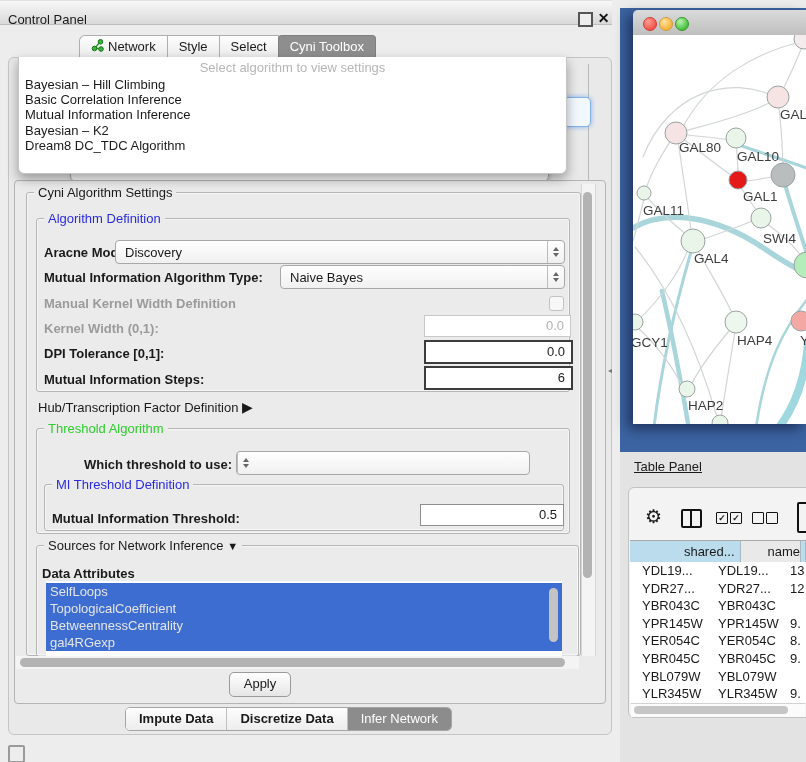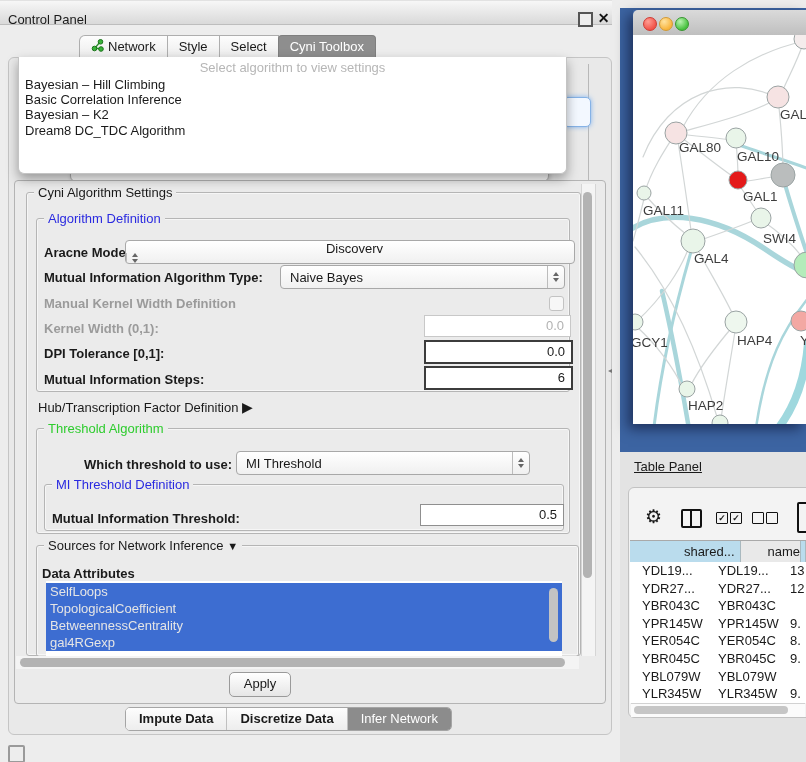--- a/index.html
+++ b/index.html
@@ -140,35 +140,36 @@
 
 <div class="abs frag-vline"></div>
 <div class="abs" id="frag-stepper"></div>
 <div class="abs" id="frag-combo"></div>
 
 <div class="abs" id="algo-popup">
   <span id="algo-ph">Select algorithm to view settings</span>
   <div id="algo-items">
       <div class="algo-item">Bayesian – Hill Climbing</div>
       <div class="algo-item">Basic Correlation Inference</div>
+      <div class="algo-item">Mutual Information Inference</div>
       <div class="algo-item">Bayesian – K2</div>
       <div class="algo-item">Dream8 DC_TDC Algorithm</div>
     </div>
 </div>
 
 <div class="abs" id="settings-card"></div>
 
 <div class="abs group" style="left:26px;top:192px;width:553px;height:462px;"></div>
 <span class="gtitle" style="left:34px;top:186px;">Cyni Algorithm Settings</span>
 
 <div class="abs group" style="left:36px;top:218px;width:532px;height:172px;"></div>
 <span class="gtitle blue" style="left:44px;top:212px;">Algorithm Definition</span>
 
 <span class="lbl b" style="left:44px;top:245px;">Aracne Mode:</span>
-<div class="combo" style="left:125px;top:240px;width:448px;flex-direction:column;">
+<div class="combo" style="left:115px;top:240px;width:448px;">
   <span class="ctext">Discovery</span>
   <span class="stepper">
       <i class="tri-up"></i>
       <i class="tri-dn"></i>
     </span>
 </div>
 
 <span class="lbl b" style="left:44px;top:270px;">Mutual Information Algorithm Type:</span>
 <div class="combo" style="left:280px;top:265px;width:283px;">
   <span class="ctext">Naive Bayes</span>
@@ -193,21 +194,20 @@
 <span class="lbl" style="left:38px;top:399px;">
   <span>Hub/Transcription Factor Definition</span>
   <span style="font-size:14px;">▶</span>
 </span>
 
 <div class="abs group" style="left:36px;top:428px;width:532px;height:104px;"></div>
 <span class="gtitle green" style="left:44px;top:422px;">Threshold Algorithm</span>
 
 <span class="lbl b" style="left:84px;top:457px;">Which threshold to use:</span>
 <div class="combo" style="left:236px;top:451px;width:292px;">
-  <span class="ctext">MI Threshold</span>
   <span class="stepper">
       <i class="tri-up"></i>
       <i class="tri-dn"></i>
     </span>
 </div>
 
 <div class="abs group" style="left:44px;top:484px;width:518px;height:45px;"></div>
 <span class="gtitle blue" style="left:52px;top:478px;">MI Threshold Definition</span>
 
 <span class="lbl b" style="left:52px;top:511px;">Mutual Information Threshold:</span>

